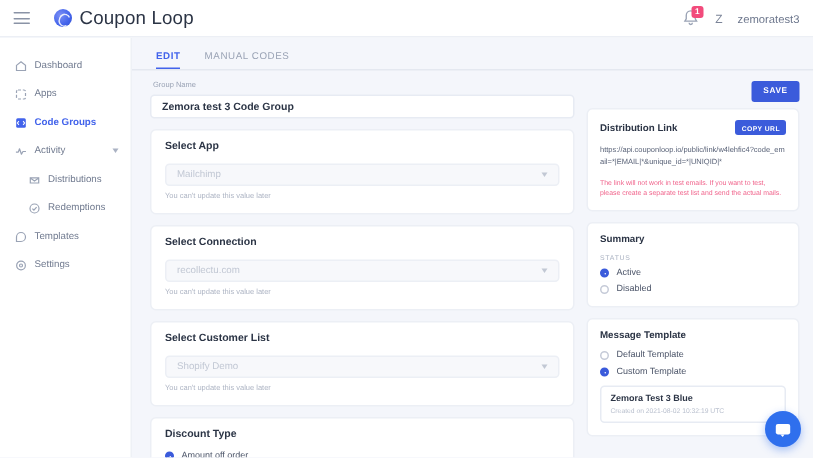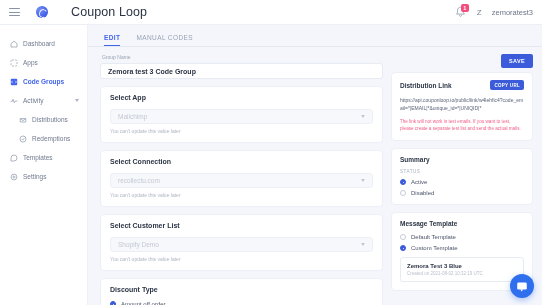--- a/index.html
+++ b/index.html
@@ -17,21 +17,21 @@
     display: flex; align-items: center;
     border-bottom: 1px solid #eceff5;
     position: relative; z-index: 5;
   }
   .hamburger {
     width: 11px; height: 8px; margin-left: 9px;
     display: flex; flex-direction: column; justify-content: space-between;
     cursor: pointer;
   }
   .hamburger i { display:block; height:1px; background:#8a93a6; border-radius:1px; }
-  .brand { display: flex; align-items: center; margin-left: 16px; gap: 23px; }
+  .brand { display: flex; align-items: center; margin-left: 16px; gap: 5px; }
   .brand-logo {
     width: 12px; height: 12px; border-radius: 50%;
     background: radial-gradient(circle at 35% 35%, #7b8ff5 0%, #4263eb 60%, #3450c9 100%);
     position: relative;
   }
   .brand-logo::after{
     content:""; position:absolute; left:3px; top:2.5px;
     width:6px; height:7px; border-radius:50%;
     border:1.2px solid rgba(255,255,255,.85);
     border-right-color: transparent;

